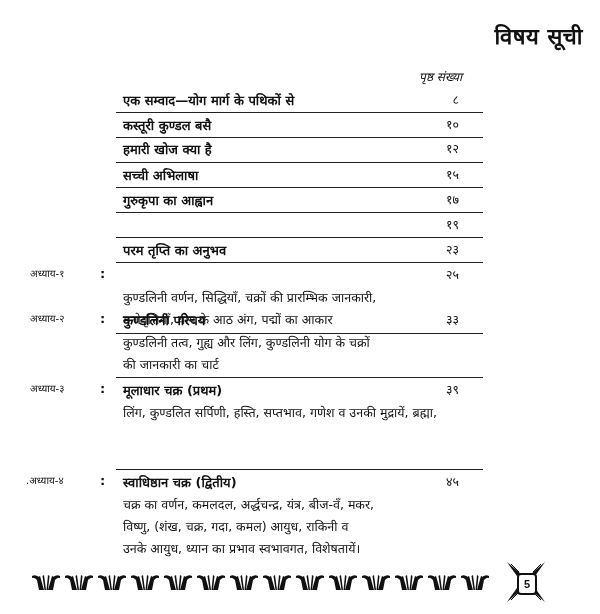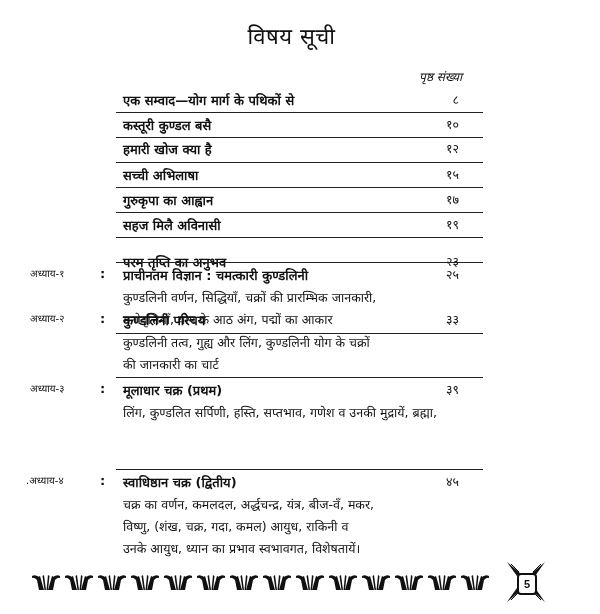--- a/index.html
+++ b/index.html
@@ -3,21 +3,21 @@
   <meta charset="utf-8">
   <style>
     html, body { margin: 0; padding: 0; background: #ffffff; }
     body {
       width: 600px; height: 614px; position: relative; overflow: hidden;
       color: #111111;
       font-family: "DejaVu Sans", "Liberation Sans", sans-serif;
     }
     .title {
       position: absolute; left: 0; right: 17px; top: 20px;
-      text-align: center; font-size: 22px; font-weight: normal; letter-spacing: 0.5px;
+      text-align: right; font-size: 22px; font-weight: bold; letter-spacing: 0.5px;
     }
     .page-label {
       position: absolute; right: 138px; top: 68px;
       font-size: 12px; font-style: italic;
     }
     .row { position: absolute; left: 0; width: 596px; height: 22px; }
     .row .label {
       position: absolute; left: 30px; font-size: 10px;
     }
     .row .colon {
@@ -78,34 +78,32 @@
   <span class="text">सच्ची अभिलाषा</span>
   <span class="num">१५</span>
 </div>
 <div class="rule" style="top:187px"></div>
 <div class="row" style="top:191px">
   <span class="text">गुरुकृपा का आह्वान</span>
   <span class="num">१७</span>
 </div>
 <div class="rule" style="top:212px"></div>
 <div class="row" style="top:216px">
-  <span class="text">सहज मिलै अविनासी</span>
   <span class="num">१९</span>
 </div>
 <div class="rule" style="top:237px"></div>
-<div class="row" style="top:253px">
+<div class="row" style="top:241px">
   <span class="text">परम तृप्ति का अनुभव</span>
   <span class="num">२३</span>
 </div>
 <div class="rule" style="top:262px"></div>
 
 <div class="row" style="top:266px">
   <span class="label">अध्याय-१</span>
   <span class="colon">:</span>
-  <span class="text">प्राचीनतम विज्ञान : चमत्कारी कुण्डलिनी</span>
   <span class="num">२५</span>
 </div>
 <div class="desc" style="top:287px">
   <div>कुण्डलिनी वर्णन, सिद्धियाँ, चक्रों की प्रारम्भिक जानकारी,</div>
   <div>मनोवृत्तियाँ, योग के आठ अंग, पद्मों का आकार</div>
 </div>
 <div class="rule" style="top:333px"></div>
 
 <div class="row" style="top:311px">
   <span class="label">अध्याय-२</span>

